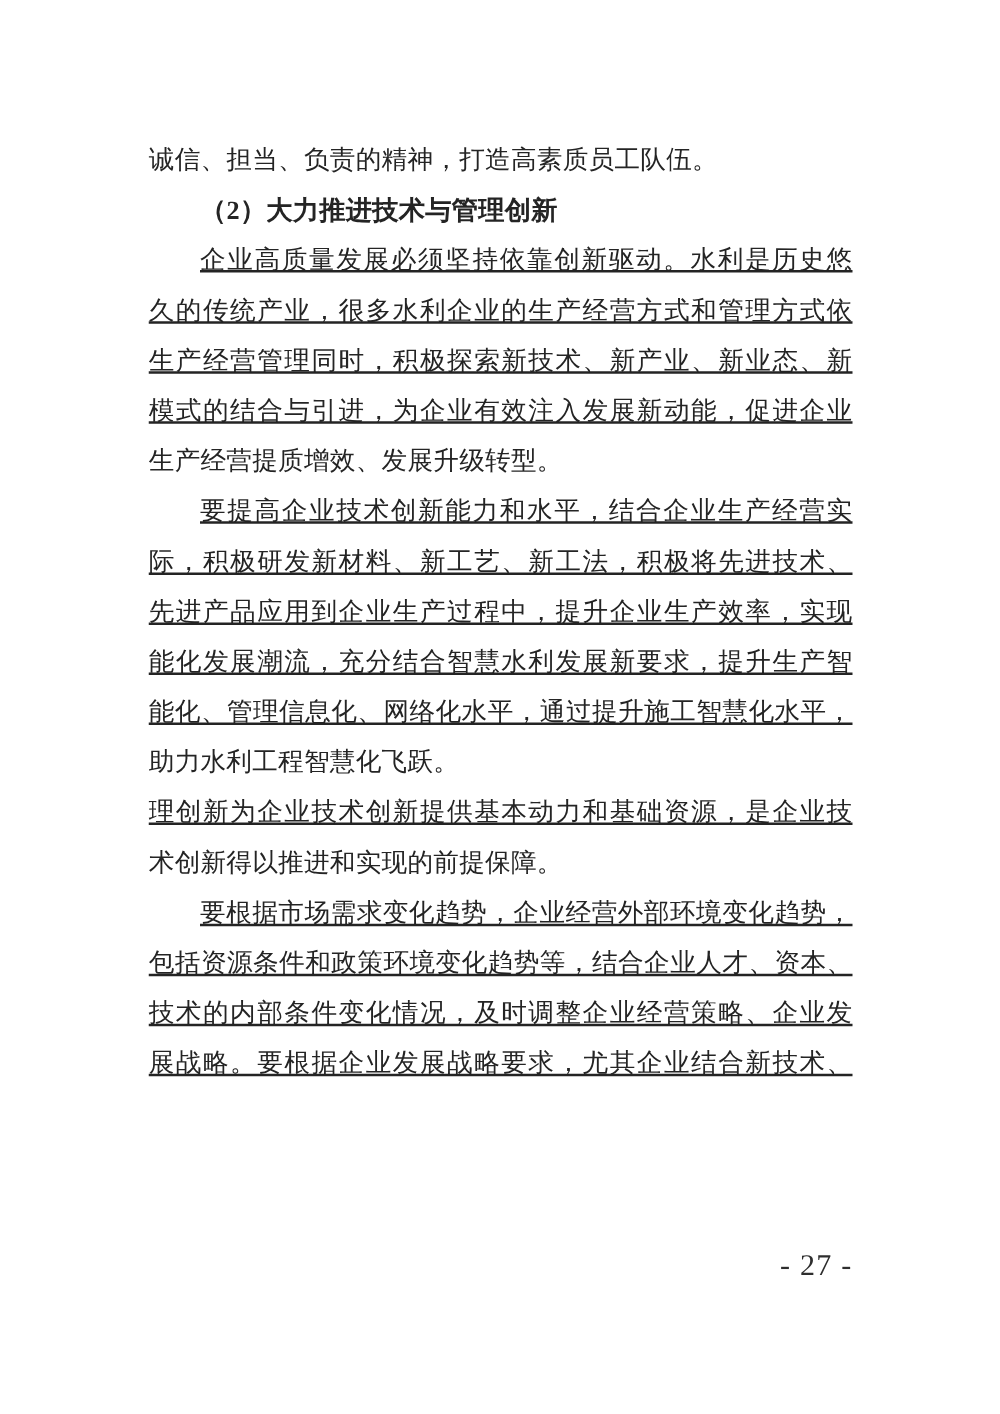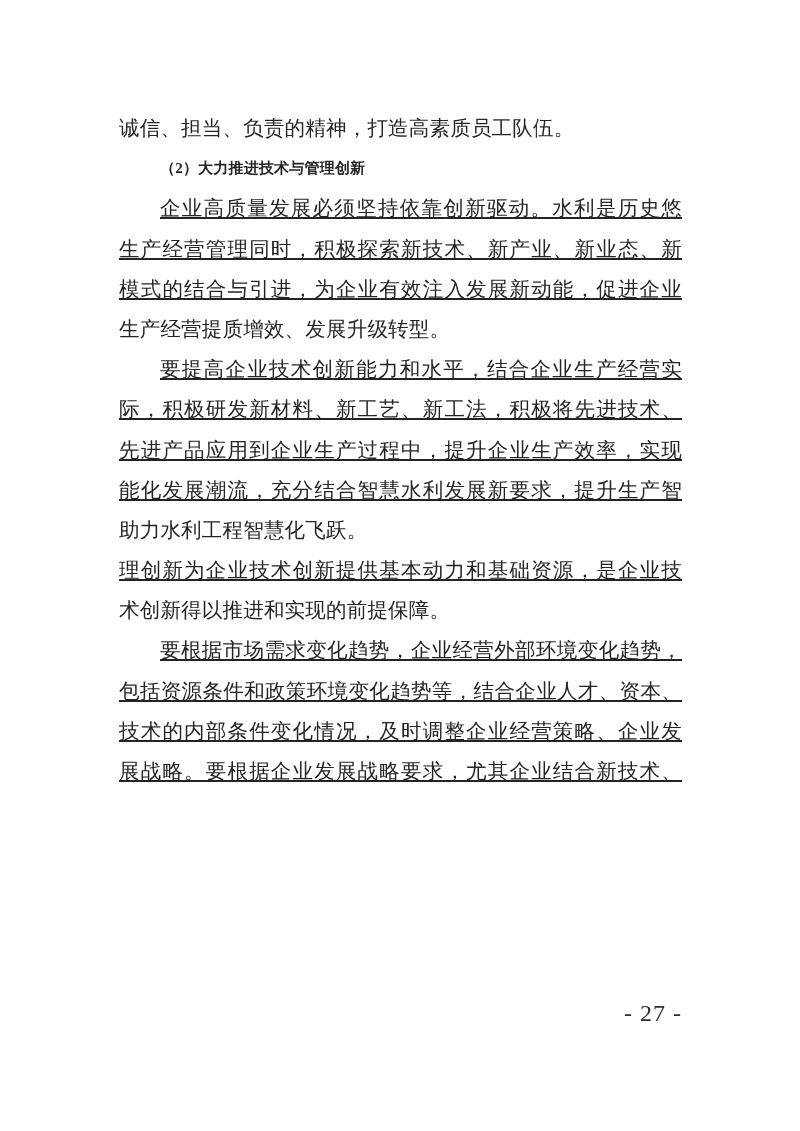--- a/index.html
+++ b/index.html
@@ -34,47 +34,49 @@
     white-space: normal;
     text-align: justify;
     text-align-last: justify;
     text-decoration: underline;
   }
   .line.indent {
     text-indent: 41px;
   }
   .line.bold {
     font-weight: 700;
-    font-size: 15px;
+    font-size: 21px;
   }
   .pagenum {
     position: absolute;
     top: 1000px;
     right: 118px;
     font-size: 24px;
     color: #2e2e2e;
     letter-spacing: 1px;
     white-space: pre;
   }
 </style>
 </head>
 <body>
 
 <div class="page">
   <div class="textblock">
       <div class="line">诚信、担当、负责的精神，打造高素质员工队伍。</div>
       <div class="line indent bold">（2）大力推进技术与管理创新</div>
       <div class="line indent fill">企业高质量发展必须坚持依靠创新驱动。水利是历史悠</div>
+      <div class="line fill">久的传统产业，很多水利企业的生产经营方式和管理方式依</div>
       <div class="line fill">生产经营管理同时，积极探索新技术、新产业、新业态、新</div>
       <div class="line fill">模式的结合与引进，为企业有效注入发展新动能，促进企业</div>
       <div class="line">生产经营提质增效、发展升级转型。</div>
       <div class="line indent fill">要提高企业技术创新能力和水平，结合企业生产经营实</div>
       <div class="line fill">际，积极研发新材料、新工艺、新工法，积极将先进技术、</div>
       <div class="line fill">先进产品应用到企业生产过程中，提升企业生产效率，实现</div>
       <div class="line fill">能化发展潮流，充分结合智慧水利发展新要求，提升生产智</div>
+      <div class="line fill">能化、管理信息化、网络化水平，通过提升施工智慧化水平，</div>
       <div class="line">助力水利工程智慧化飞跃。</div>
       <div class="line fill">理创新为企业技术创新提供基本动力和基础资源，是企业技</div>
       <div class="line">术创新得以推进和实现的前提保障。</div>
       <div class="line indent fill">要根据市场需求变化趋势，企业经营外部环境变化趋势，</div>
       <div class="line fill">包括资源条件和政策环境变化趋势等，结合企业人才、资本、</div>
       <div class="line fill">技术的内部条件变化情况，及时调整企业经营策略、企业发</div>
       <div class="line fill">展战略。要根据企业发展战略要求，尤其企业结合新技术、</div>
     </div>
   <div class="pagenum">- 27 -</div>
 </div>

